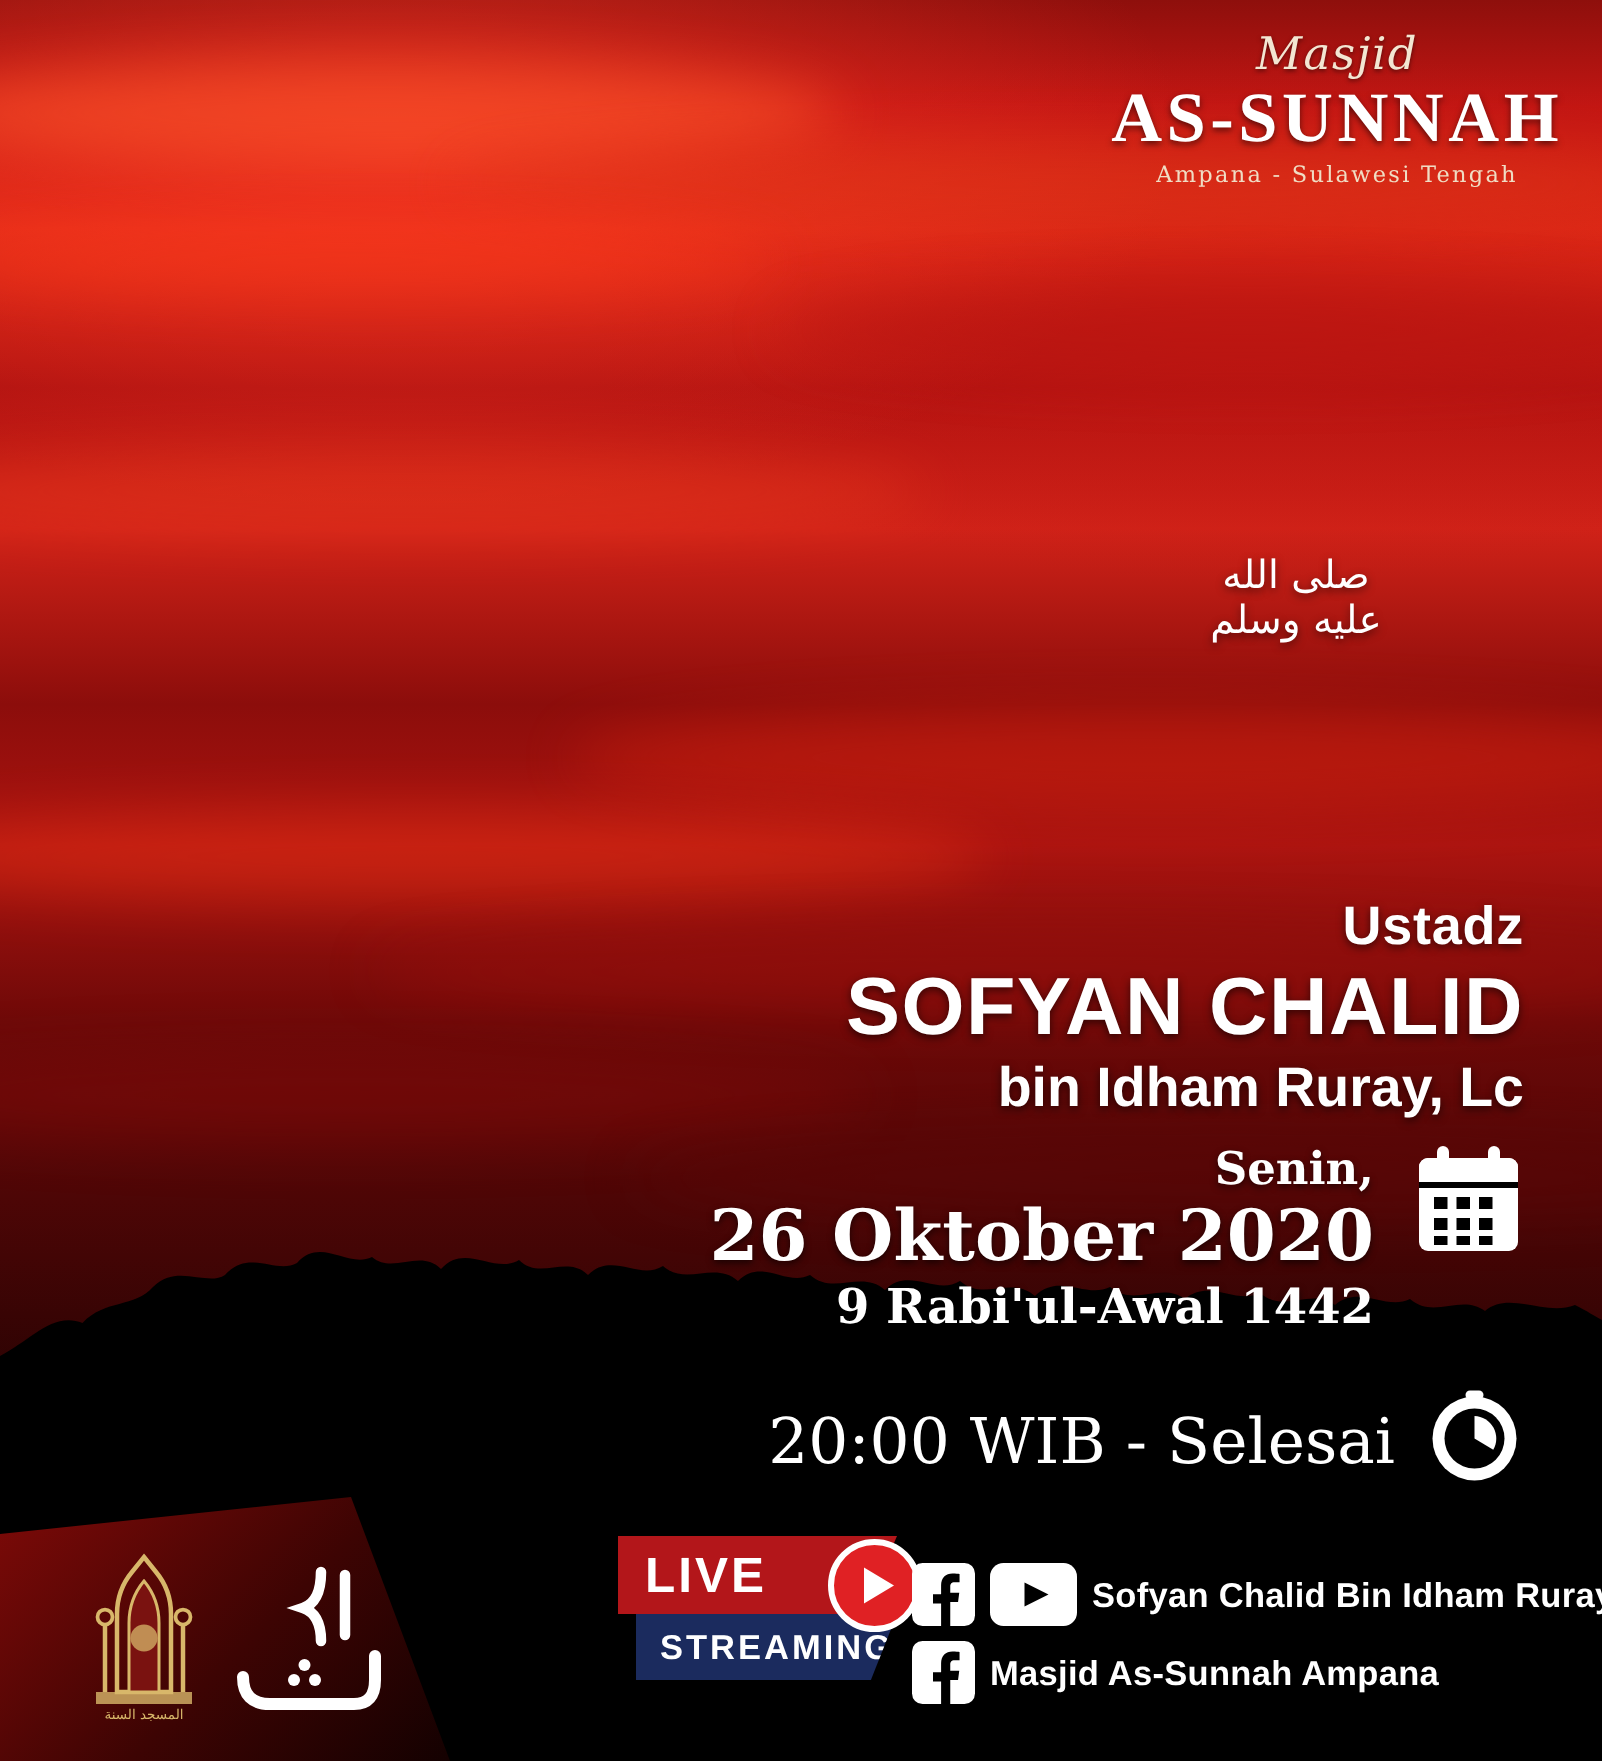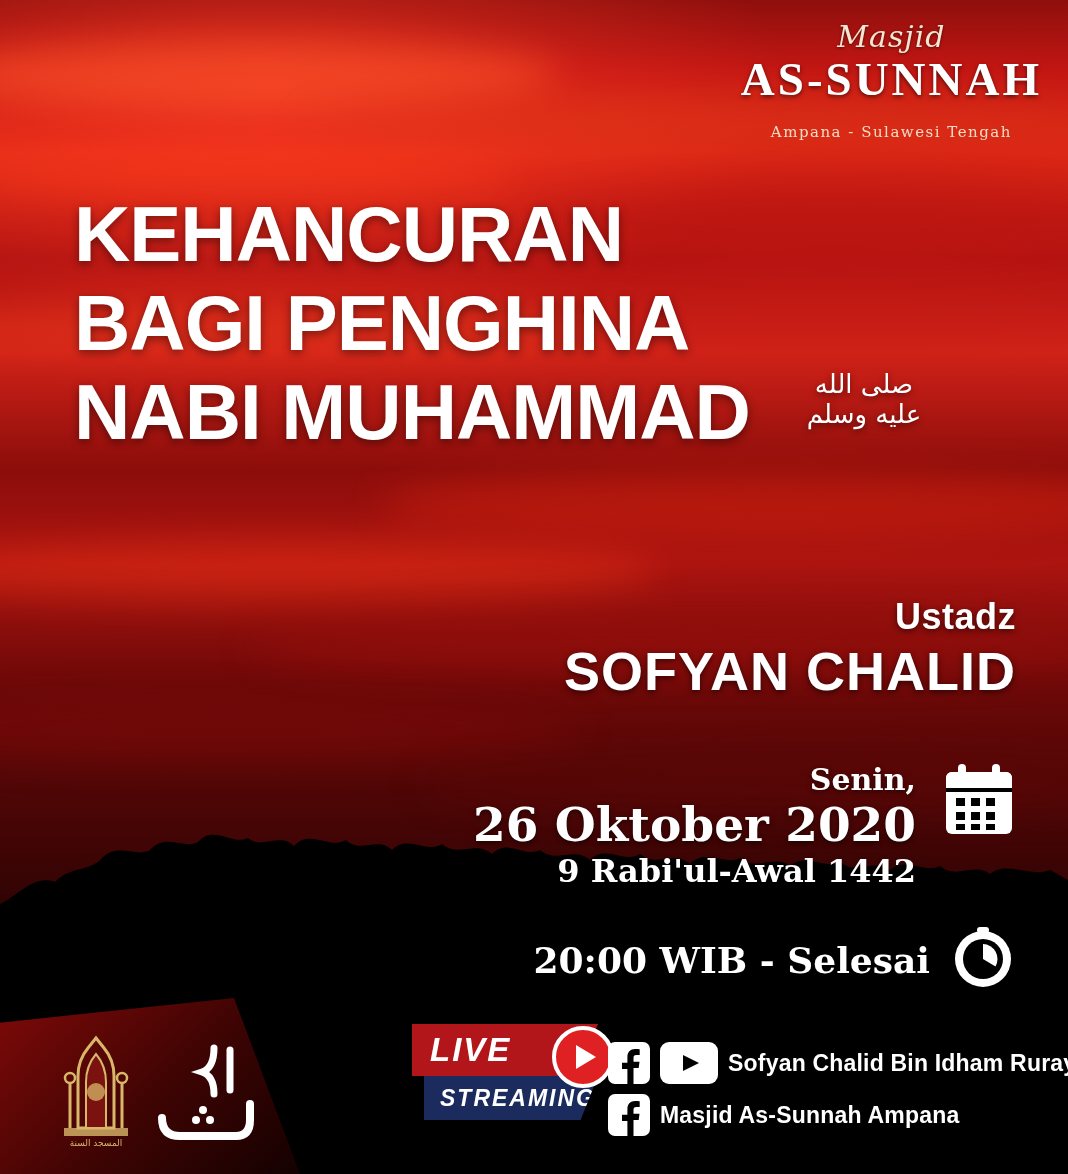--- a/index.html
+++ b/index.html
@@ -88,21 +88,21 @@
     font-size: 47px;
     letter-spacing: 3px;
     margin-top: 4px;
     color: #ffffff;
     text-shadow: 0 2px 4px rgba(0,0,0,.55);
   }
   .brand .sub {
     font-family: "DejaVu Serif", serif;
     font-size: 15px;
     letter-spacing: 1.5px;
-    margin-top: 22px;
+    margin-top: 6px;
     color: #f0ddc4;
   }
 
   
   .title {
     position: absolute;
     left: 74px;
     top: 190px;
     width: 960px;
     color: #fff;
@@ -182,22 +182,22 @@
     position: absolute;
     right: 52px;
     top: 925px;
     display: flex;
     align-items: center;
     gap: 20px;
     color: #fff;
   }
   .time-text {
     font-family: "DejaVu Serif", serif;
-    font-weight: bold;
-    font-size: 36px;
+    font-weight: normal;
+    font-size: 42px;
     text-shadow: 0 2px 5px rgba(0,0,0,.6);
   }
 
   .icon-cal, .icon-clock { flex: none; }
 
   
   .bottom-left-shape {
     position: absolute;
     left: 0;
     bottom: 0;
@@ -221,21 +221,20 @@
     height: 104px;
     color: #ffffff;
   }
 
   .live-badge {
     position: absolute;
     left: 412px;
     bottom: 30px;
     width: 196px;
     height: 120px;
-    font-style: italic;
   }
   .live-top {
     position: absolute;
     left: 0; top: 0;
     width: 186px;
     height: 52px;
     background: #b3161a;
     clip-path: polygon(0 0, 100% 0, 88% 100%, 0 100%);
     display: flex;
     align-items: center;
@@ -356,30 +355,26 @@
         C1000,190 1040,206 1068,200 L1068,420 L0,420 Z"></path>
     </svg>
   </div>
 
   <div class="brand">
     <div class="masjid">Masjid</div>
     <div class="as-sunnah">AS-SUNNAH</div>
     <div class="sub">Ampana - Sulawesi Tengah</div>
   </div>
 
-  <div class="title">
-    <span class="line line1">KEHANCURAN</span>
-    <span class="line line2">BAGI PENGHINA</span>
-    <span class="line line3">NABI MUHAMMAD</span>
-  </div>
   <div class="sallallahu">صلى الله عليه وسلم</div>
 
   <div class="speaker">
     <div class="ustadz">Ustadz</div>
     <div class="name">SOFYAN CHALID</div>
+    <div class="name2">bin Idham Ruray, Lc</div>
   </div>
 
   <div class="datetime">
     <div class="date-text">
       <div class="d1">Senin,</div>
       <div class="d2">26 Oktober 2020</div>
       <div class="d3">9 Rabi'ul-Awal 1442</div>
     </div>
     <div class="icon-cal">
       <svg width="74" height="76" viewBox="0 0 74 76" aria-hidden="true">

